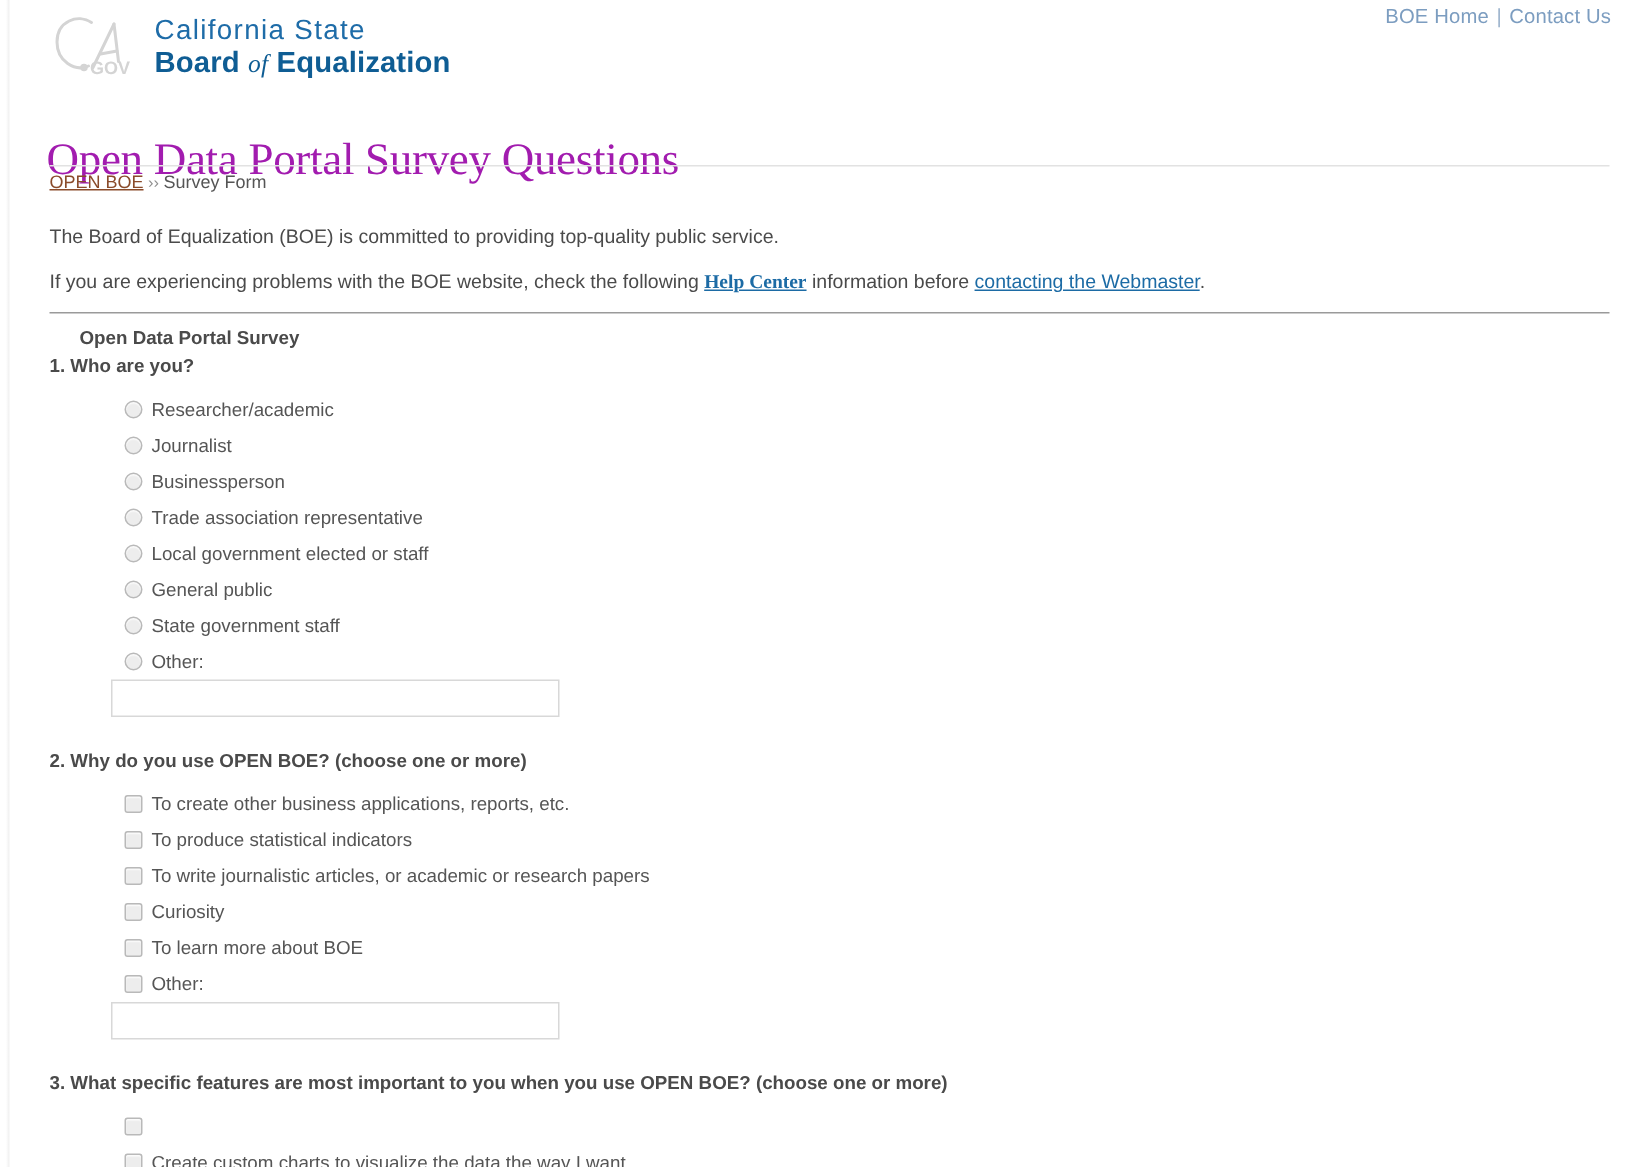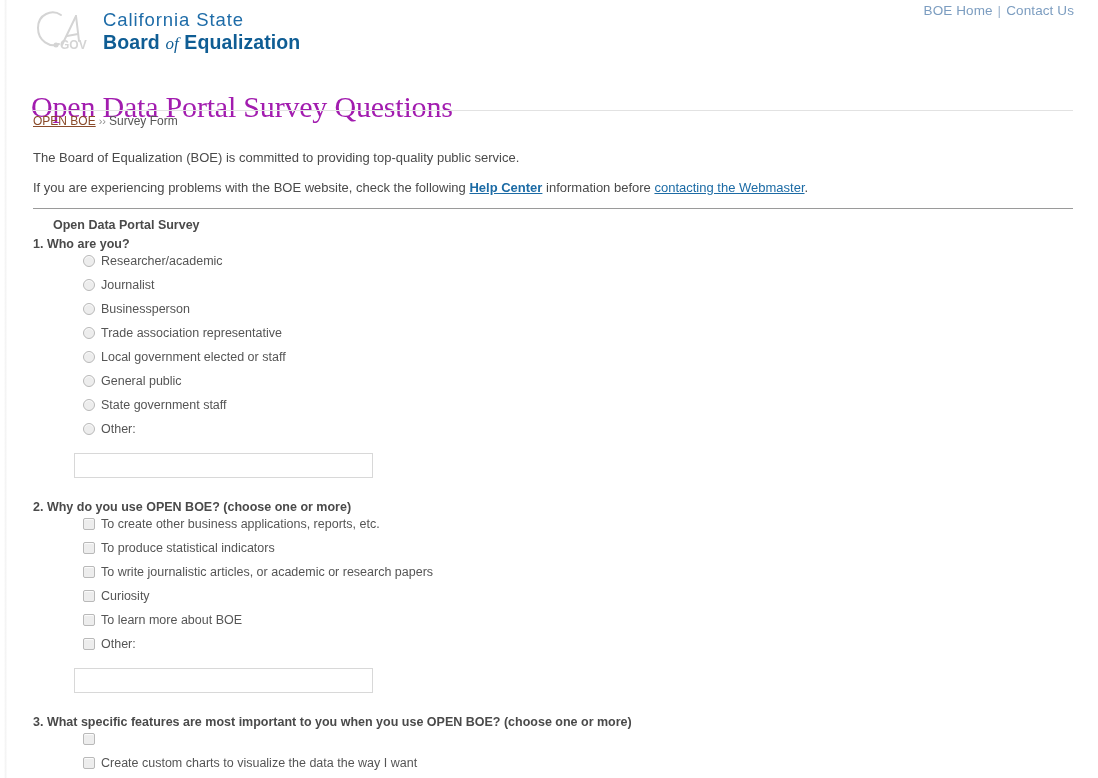--- a/index.html
+++ b/index.html
@@ -124,21 +124,21 @@
   
   .intro {
     position: absolute;
     left: 33px; top: 150px;
     width: 1040px;
     font-size: 13px;
     color: #4a4a4a;
   }
   .intro p { margin: 0 0 14px 0; line-height: 1.25; }
   .intro a { color: #1c6ba5; text-decoration: underline; }
-  .intro a.bold { font-weight: bold; }
+  .intro a.bold { font-weight: bold; font-family: Liberation Serif, serif; }
 
   .section-rule {
     position: absolute;
     left: 33px; top: 208px;
     width: 1040px; height: 1px;
     background: #9a9a9a;
   }
 
   
   .survey {
@@ -164,21 +164,21 @@
     white-space: nowrap;
   }
   .q-spacer { height: 22px; }
   .options {
     margin: 0;
     padding: 0 0 0 50px;
     list-style: none;
   }
   .opt {
     display: flex;
-    align-items: flex-start;
+    align-items: flex-end;
     height: 24px;
   }
   .opt-label {
     font-size: 12.5px;
     color: #555555;
     margin-left: 6px;
     line-height: 1;
     white-space: nowrap;
   }
 

